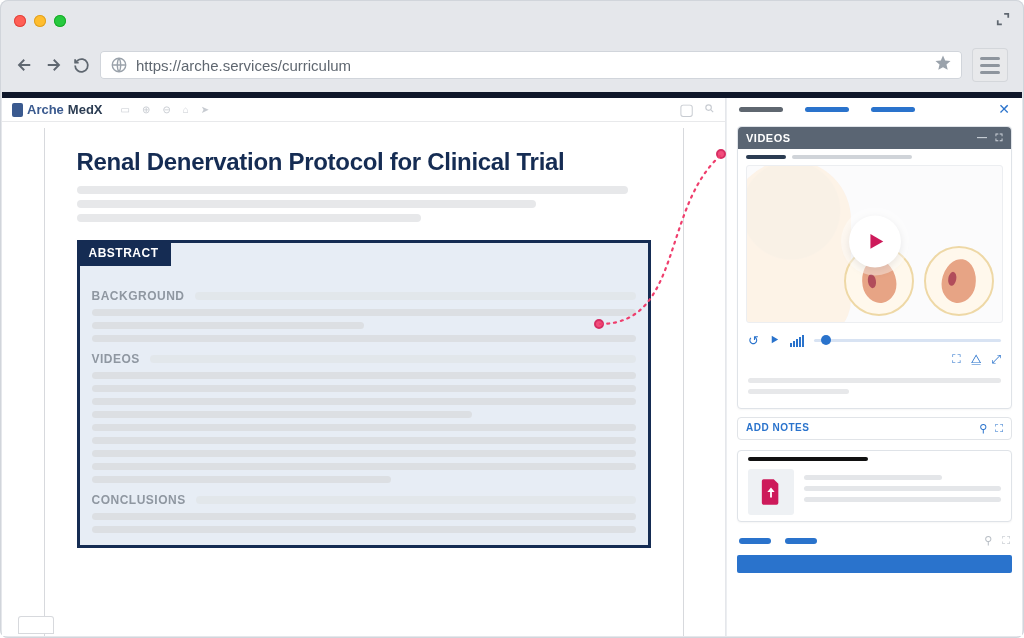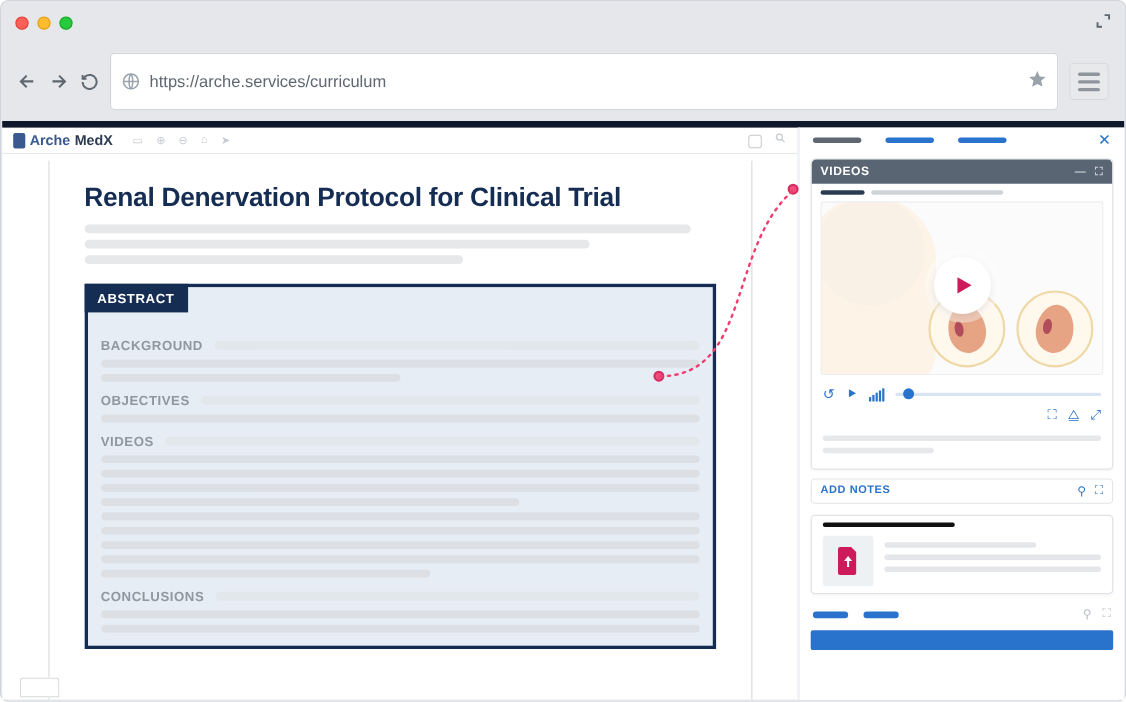--- a/index.html
+++ b/index.html
@@ -34,21 +34,21 @@
     .dot.grn { background: #27c93f; box-shadow: inset 0 0 0 1px #1aab29; }
     .expand-corner { position: absolute; right: 14px; top: 12px; color: #5f6770; }
     .navrow {
       display: flex; align-items: center; gap: 10px;
       padding: 6px 16px 10px 16px;
     }
     .nav-icon {
       width: 18px; height: 18px; color: #5f6770; display: flex; align-items: center; justify-content: center; cursor: pointer;
     }
     .urlbar {
-      flex: 1; background: #fff; border-radius: 4px; height: 52px;
+      flex: 1; background: #fff; border-radius: 4px; height: 28px;
       display: flex; align-items: center; padding: 0 10px; gap: 8px;
       box-shadow: inset 0 0 0 1px #d1d5db;
     }
     .urlbar svg { color: #9aa2ab; }
     .url { color: #5f6770; font-size: 15px; flex: 1; }
     .star { color: #b6bdc5; }
     .hamb { width: 36px; height: 34px; background: #e8e9eb; border-radius: 4px; display: flex; flex-direction: column; align-items: center; justify-content: center; gap: 4px; box-shadow: inset 0 0 0 1px #d4d7db; cursor: pointer; }
     .hamb span { width: 20px; height: 3px; background: #8e959d; border-radius: 2px; display: block; }
 
     
@@ -272,24 +272,20 @@
           <div class="absbox">
             <div class="abstab">ABSTRACT</div>
 
             <div class="sechdr">
                 <span>BACKGROUND</span>
                 <span class="after"></span>
               </div>
             <div class="phline w100"></div>
             <div class="phline w50"></div>
 
-            <div class="sechdr">
-                <span>OBJECTIVES</span>
-                <span class="after"></span>
-              </div>
             <div class="phline w100"></div>
 
             <div class="sechdr">
                 <span>VIDEOS</span>
                 <span class="after"></span>
               </div>
             <div class="phline w100"></div>
             <div class="phline w100"></div>
             <div class="phline w100"></div>
             <div class="phline w70"></div>

